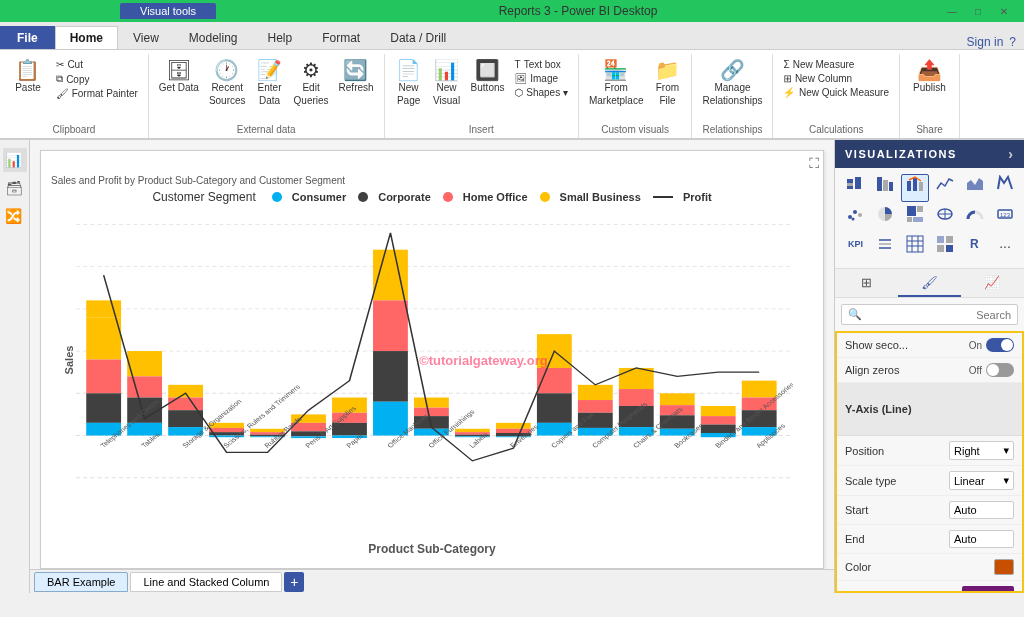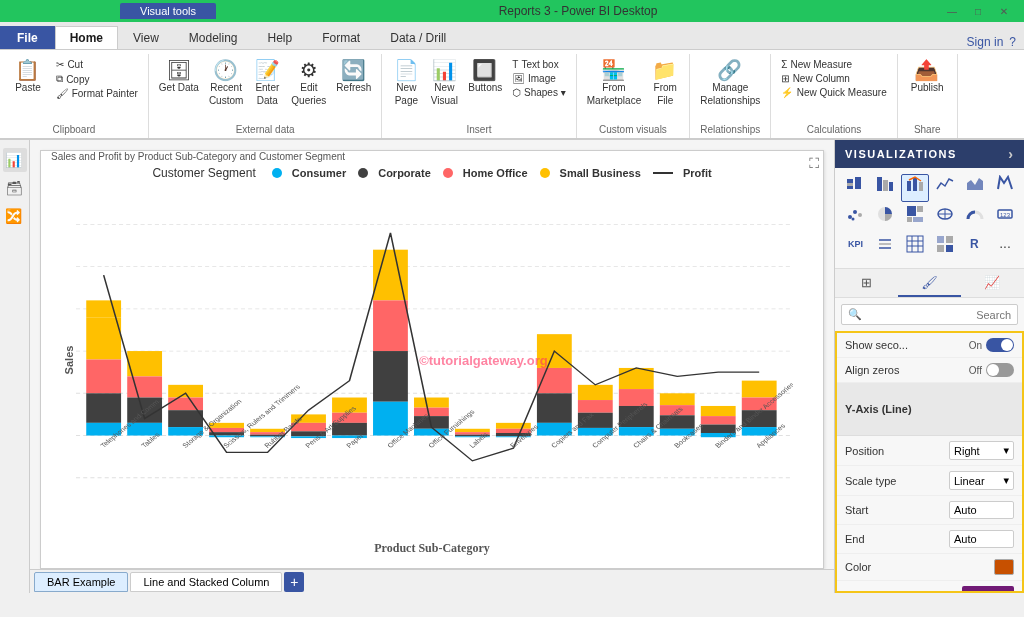--- a/index.html
+++ b/index.html
@@ -168,21 +168,21 @@
       left: 10px;
       right: 10px;
       bottom: 24px;
       background: white;
       border: 1px solid #ccc;
       box-shadow: 1px 1px 3px rgba(0,0,0,0.1);
     }
     #chart-title {
       font-size: 10px;
       color: #555;
-      padding: 0 10px 2px;
+      padding: 24px 10px 2px;
     }
     #chart-legend {
       display: flex;
       gap: 12px;
       padding: 2px 10px;
       font-size: 11px;
       font-weight: 600;
       color: #333;
       justify-content: center;
     }
@@ -452,21 +452,20 @@
       transform-origin: center center;
     }
     .x-axis-label {
       position: absolute;
       bottom: 4px;
       width: 100%;
       text-align: center;
       font-size: 11px;
       color: #555;
       font-weight: 600;
-      font-family: Liberation Serif, serif;
     }
 
     .sign-in-area {
       display: flex;
       align-items: center;
       gap: 6px;
       font-size: 12px;
       color: #3955a3;
       padding-right: 8px;
     }
@@ -527,21 +526,21 @@
 
   <div class="ribbon-group">
     <div class="ribbon-group-content">
       <div class="ribbon-btn">
         <div class="icon">🗄</div>
         <span>Get Data</span>
       </div>
       <div class="ribbon-btn">
         <div class="icon">🕐</div>
         <span>Recent</span>
-        <span>Custom</span>
+        <span>Sources</span>
       </div>
       <div class="ribbon-btn">
         <div class="icon">📝</div>
         <span>Enter</span>
         <span>Data</span>
       </div>
       <div class="ribbon-btn">
         <div class="icon">⚙</div>
         <span>Edit</span>
         <span>Queries</span>

